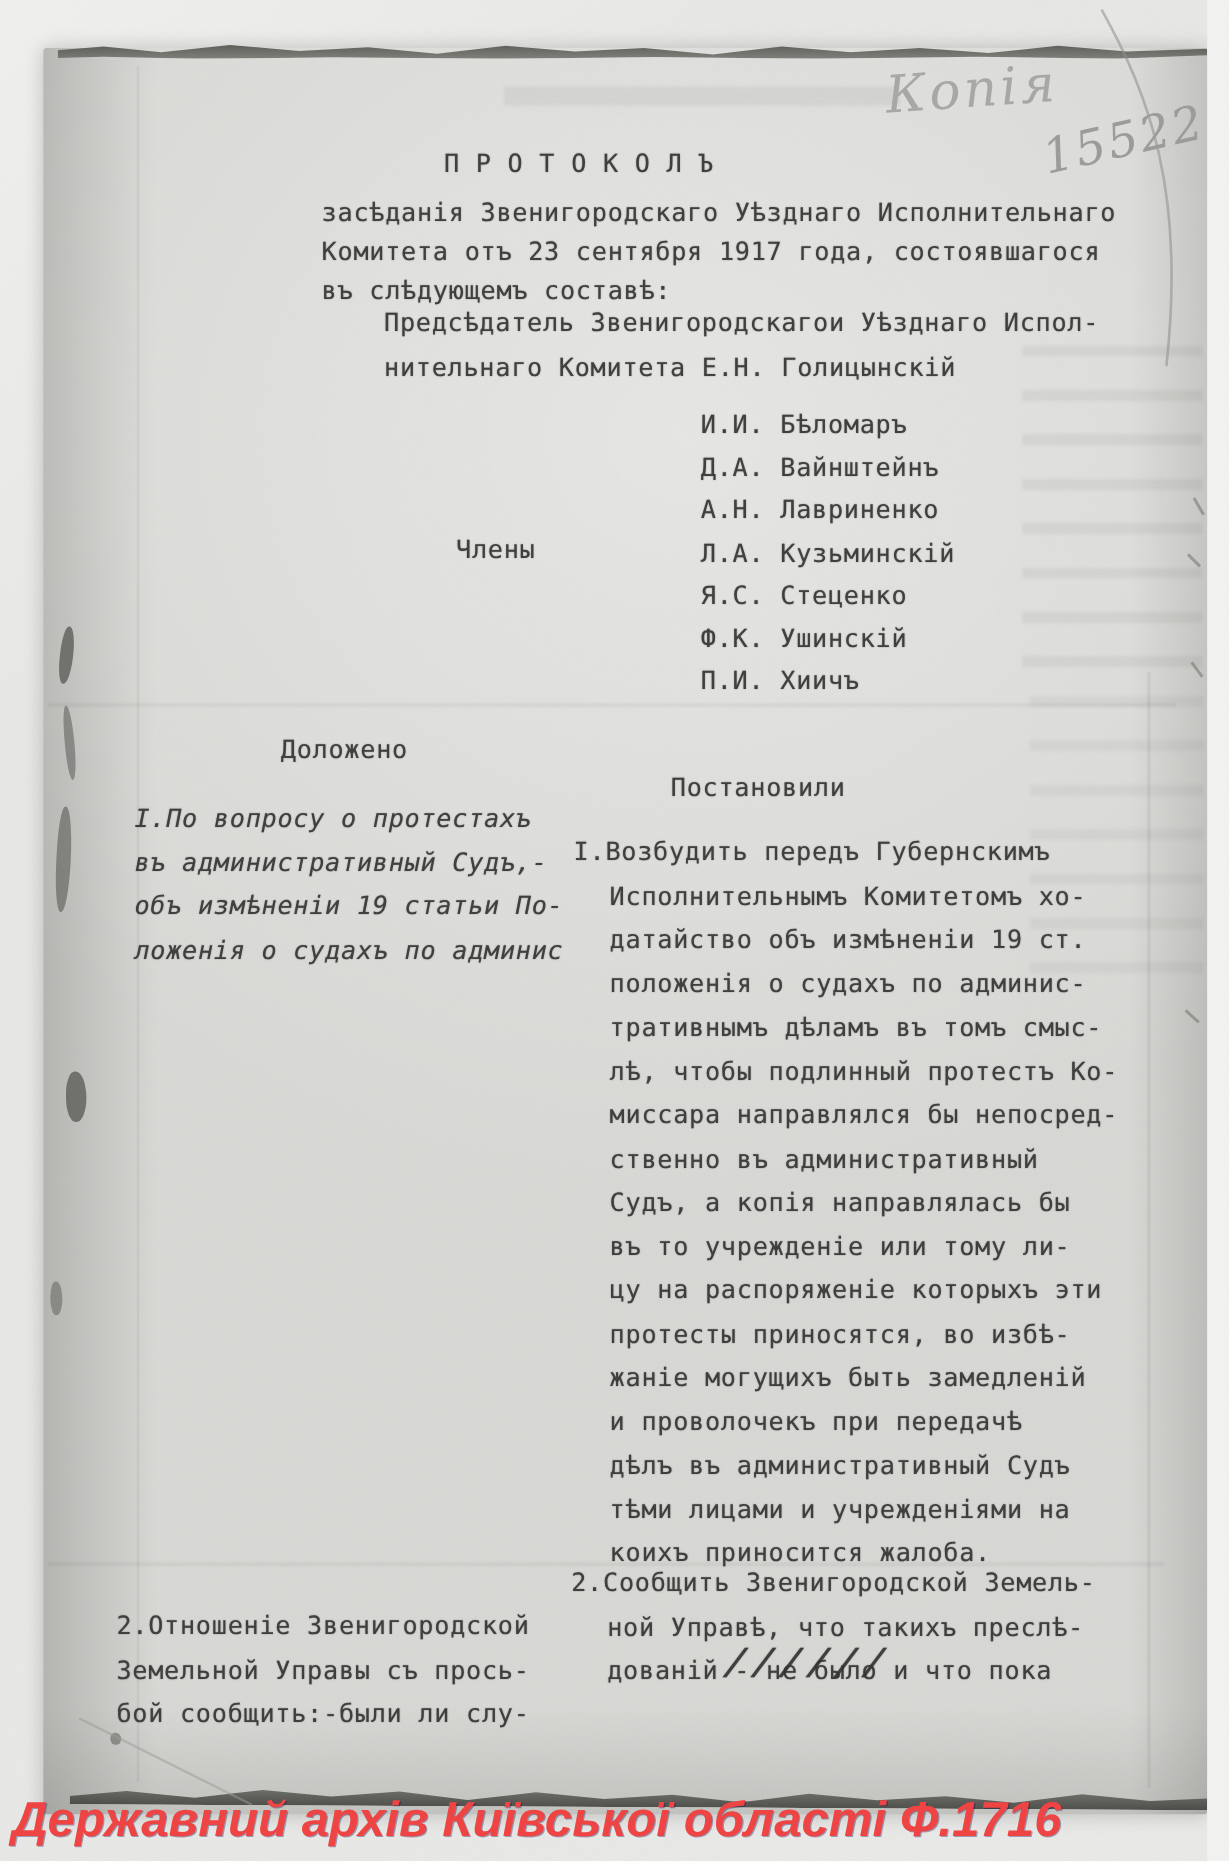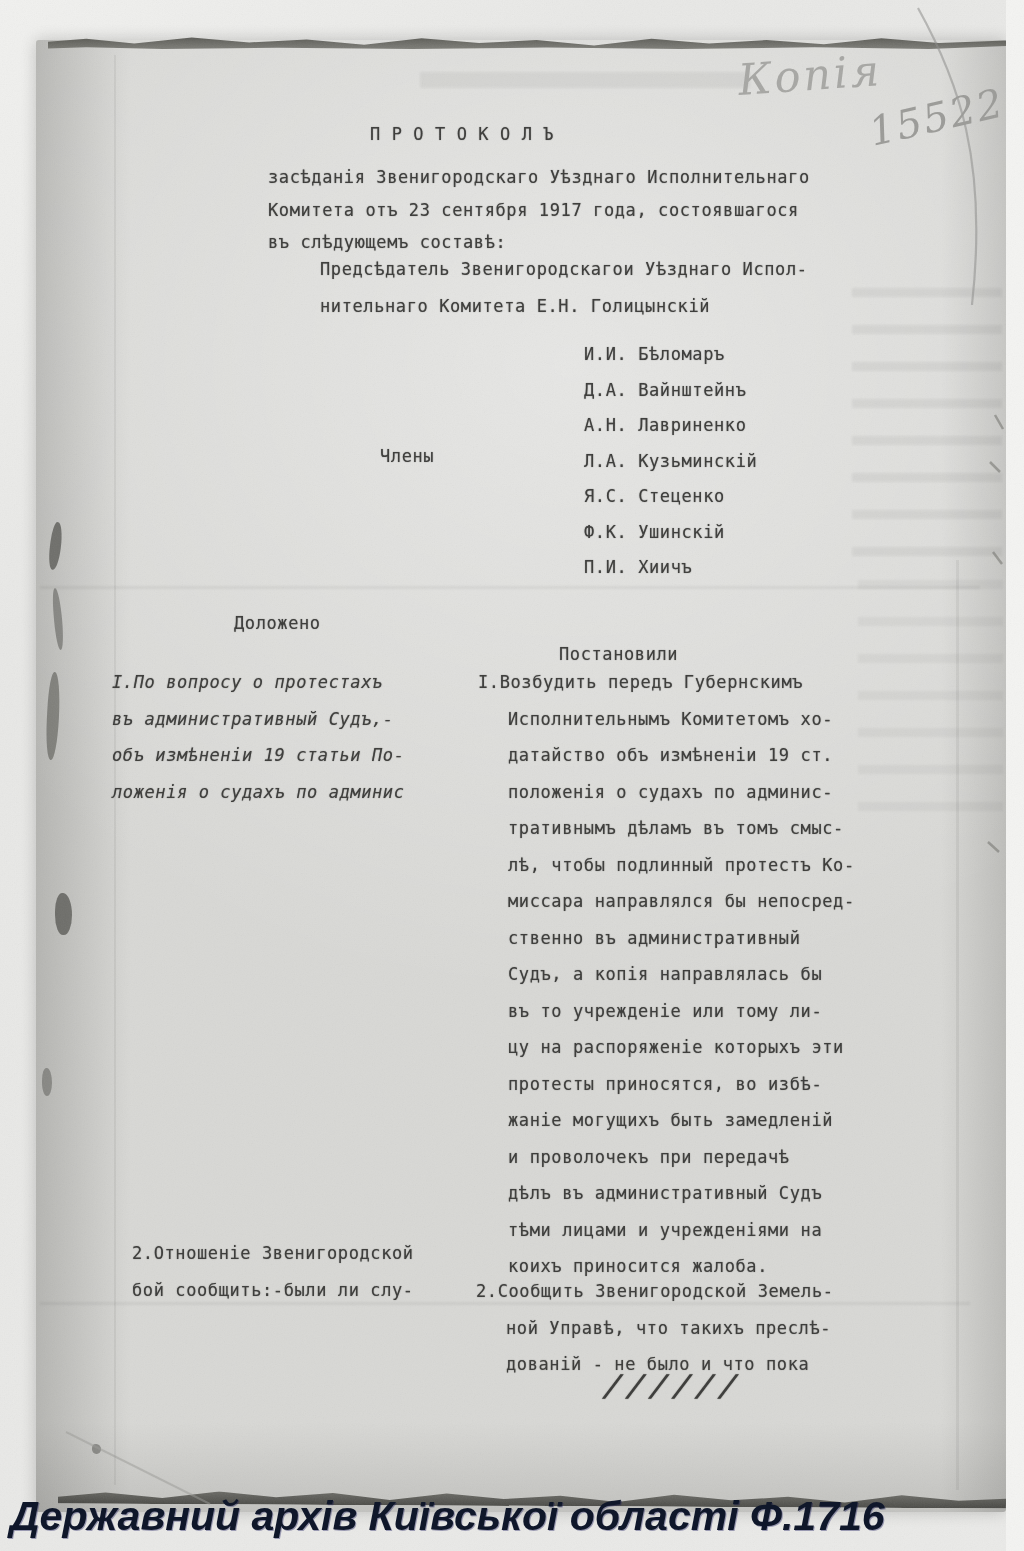--- a/index.html
+++ b/index.html
@@ -36,50 +36,50 @@
   #right-band{position:absolute;left:1006px;top:0;width:18px;height:1551px;background:#f4f4f2;}
   .blob{position:absolute;background:#4c4c47;border-radius:45% 55% 50% 50%;pointer-events:none;}
   .fold{position:absolute;background:rgba(0,0,0,.055);filter:blur(.6px);pointer-events:none;}
   .crease-h{position:absolute;height:3px;background:rgba(0,0,0,.05);filter:blur(1px);pointer-events:none;}
   .bleed{position:absolute;filter:blur(1.3px);pointer-events:none;}
 
   
   .tw{
     position:absolute;
     font-family:"DejaVu Sans Mono","DejaVu Sans",monospace;
-    font-size:17px;letter-spacing:.6px;color:#2f2f2d;
+    font-size:21px;letter-spacing:.6px;color:#2f2f2d;
     text-shadow:0 0 1.2px rgba(45,45,43,.6);
     white-space:pre;opacity:.93;
   }
   .lh32 .tline{line-height:32.5px;height:32.5px;margin-left:24px;}
   .lh35 .tline{line-height:35.5px;height:35.5px;}
   .lh36 .tline{line-height:36.5px;height:36.5px;}
   .hang .tline{padding-left:30px;}
-  .hang .tline:first-child{padding-left:0;}
+  .hang .tline:first-child{padding-left:0;margin-top:28px;}
 
   
   .hw{
     position:absolute;font-family:"DejaVu Serif","Liberation Serif",serif;
     font-style:italic;pointer-events:none;
   }
   #copy-note{left:738px;top:50px;font-size:43px;color:#a7a7a4;transform:rotate(-4deg);letter-spacing:3px;}
   #page-number{left:868px;top:94px;font-size:40px;color:#9b9b98;transform:rotate(-13deg);letter-spacing:2px;}
 
   
   #end-marks{
     left:604px;top:1368px;font-size:30px;letter-spacing:5px;
     transform:skewX(-16deg);font-weight:bold;
   }
 
   
   #caption{
     position:absolute;left:10px;top:1493px;z-index:50;
     font-family:"Liberation Sans","DejaVu Sans",sans-serif;
     font-weight:bold;font-style:italic;font-size:41px;
-    color:#0f172a;white-space:nowrap;letter-spacing:0px;
+    color:#ef4444;white-space:nowrap;letter-spacing:0px;
     text-shadow:1px 1px 0 rgba(10,10,80,.35);
   }
 
   #grain-svg{position:absolute;inset:0;width:1024px;height:1551px;opacity:.5;z-index:40;pointer-events:none;}
   #crease-svg{position:absolute;inset:0;width:1024px;height:1551px;pointer-events:none;}
 </style>
 </head>
 <body>
 
 <div id="scene">
@@ -122,21 +122,21 @@
 
   <div class="tw" style="left:380px;top:446px;">Члены</div>
   <div class="tw lh35" style="left:584px;top:337px;"><div class="tline">И.И. Бѣломаръ</div><div class="tline">Д.А. Вайнштейнъ</div><div class="tline">А.Н. Лавриненко</div><div class="tline">Л.А. Кузьминскій</div><div class="tline">Я.С. Стеценко</div><div class="tline">Ф.К. Ушинскій</div><div class="tline">П.И. Хиичъ</div></div>
 
   <div class="tw" style="left:234px;top:613px;">Доложено</div>
   <div class="tw" style="left:559px;top:644px;">Постановили</div>
 
   <div class="tw lh36" style="left:112px;top:664px;font-style:italic;"><div class="tline">I.По вопросу о протестахъ</div><div class="tline">въ административный Судъ,-</div><div class="tline">объ измѣненіи 19 статьи По-</div><div class="tline">ложенія о судахъ по админис</div></div>
   <div class="tw lh36 hang" style="left:478px;top:664px;"><div class="tline">I.Возбудить передъ Губернскимъ</div><div class="tline">Исполнительнымъ Комитетомъ хо-</div><div class="tline">датайство объ измѣненіи 19 ст.</div><div class="tline">положенія о судахъ по админис-</div><div class="tline">тративнымъ дѣламъ въ томъ смыс-</div><div class="tline">лѣ, чтобы подлинный протестъ Ко-</div><div class="tline">миссара направлялся бы непосред-</div><div class="tline">ственно въ административный</div><div class="tline">Судъ, а копія направлялась бы</div><div class="tline">въ то учрежденіе или тому ли-</div><div class="tline">цу на распоряженіе которыхъ эти</div><div class="tline">протесты приносятся, во избѣ-</div><div class="tline">жаніе могущихъ быть замедленій</div><div class="tline">и проволочекъ при передачѣ</div><div class="tline">дѣлъ въ административный Судъ</div><div class="tline">тѣми лицами и учрежденіями на</div><div class="tline">коихъ приносится жалоба.</div></div>
 
-  <div class="tw lh36" style="left:97px;top:1235px;margin-left:35px;"><div class="tline">2.Отношеніе Звенигородской</div><div class="tline">бой сообщить:-были ли слу-</div></div>
+  <div class="tw lh36" style="left:97px;top:1337px;"><div class="tline">2.Отношеніе Звенигородской</div><div class="tline">Земельной Управы съ прось-</div><div class="tline">бой сообщить:-были ли слу-</div></div>
   <div class="tw lh36 hang" style="left:476px;top:1273px;"><div class="tline">2.Сообщить Звенигородской Земель-</div><div class="tline">ной Управѣ, что такихъ преслѣ-</div><div class="tline">дованій - не было и что пока</div></div>
 
   <div class="tw" id="end-marks">//////</div>
 
   <svg id="grain-svg" xmlns="http://www.w3.org/2000/svg">
     <filter id="grain">
       <feTurbulence type="fractalNoise" baseFrequency="0.9" numOctaves="2" seed="7" stitchTiles="stitch"></feTurbulence>
       <feColorMatrix type="saturate" values="0"></feColorMatrix>
       <feComponentTransfer>
           <feFuncA type="linear" slope="0.16" intercept="0"></feFuncA>

